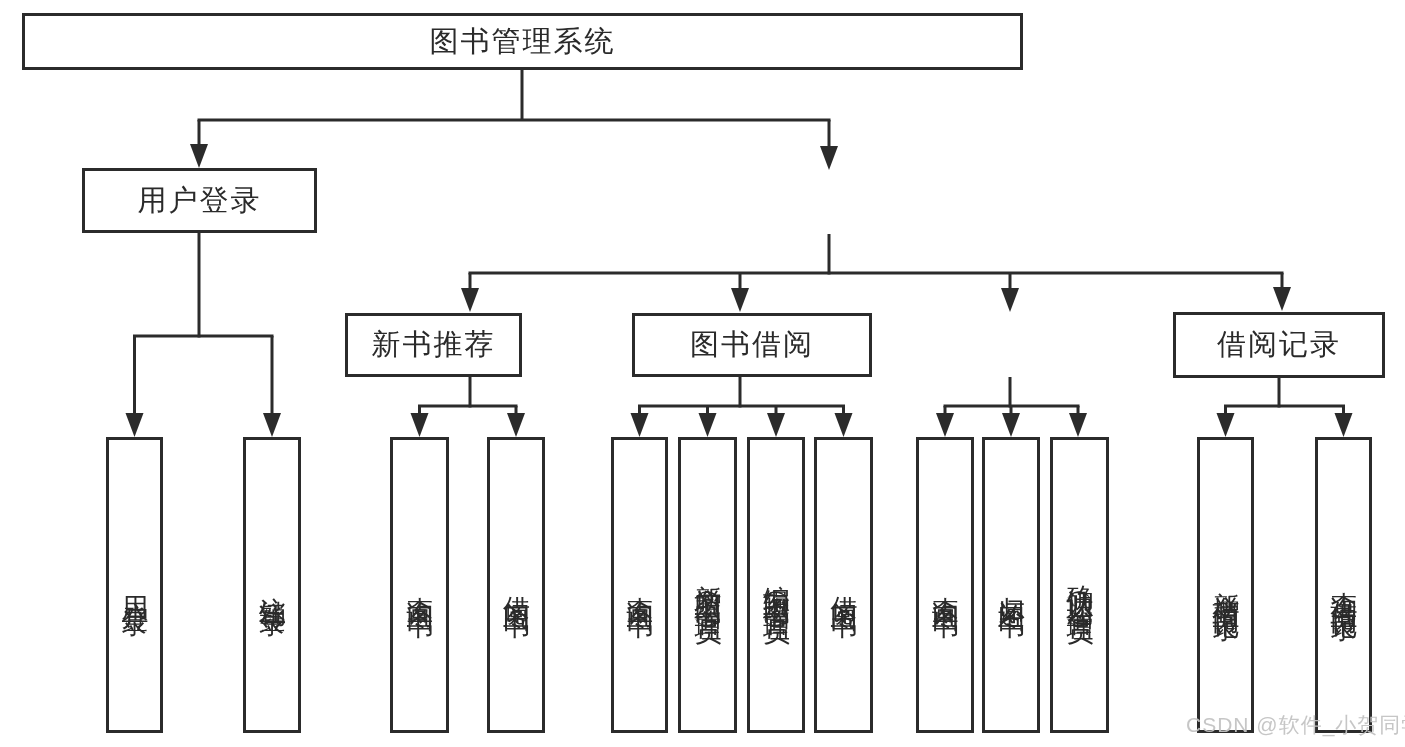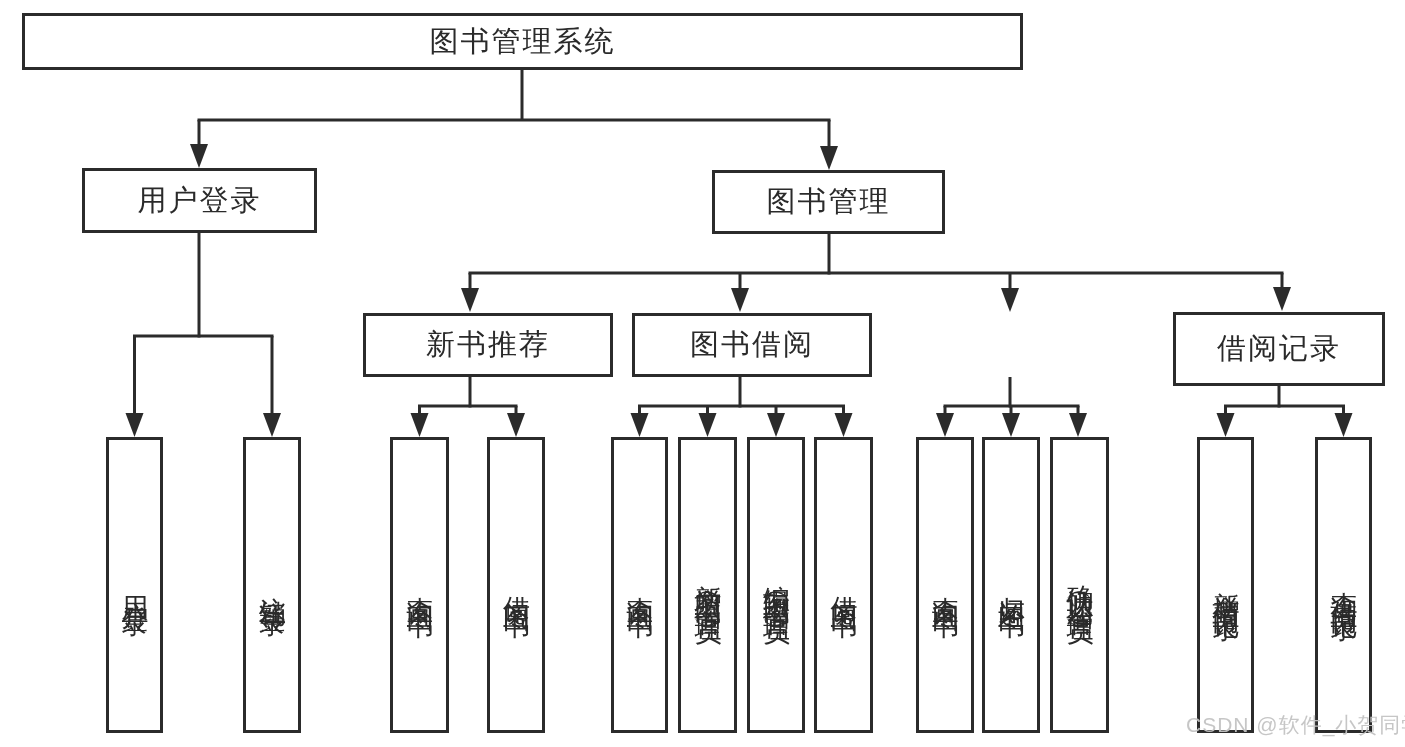--- a/index.html
+++ b/index.html
@@ -119,31 +119,28 @@
     </g>
   </svg>
 
   <div class="node hnode" style="left:22px; top:13px; width:1001px; height:57px;">
     <span>图书管理系统</span>
   </div>
 
   <div class="node hnode" style="left:82px; top:168px; width:235px; height:65px;">
     <span>用户登录</span>
   </div>
-  <div class="node hnode" style="left:712px; top:170px; width:233px; height:64px;">
-    <span>图书管理</span>
-  </div>
 
-  <div class="node hnode" style="left:363px; top:313px; width:250px; height:64px;">
+  <div class="node hnode" style="left:345px; top:313px; width:177px; height:64px;">
     <span>新书推荐</span>
   </div>
   <div class="node hnode" style="left:632px; top:313px; width:240px; height:64px;">
     <span>图书借阅</span>
   </div>
-  <div class="node hnode" style="left:1173px; top:312px; width:212px; height:74px;">
+  <div class="node hnode" style="left:1173px; top:312px; width:212px; height:66px;">
     <span>借阅记录</span>
   </div>
 
   <div class="node leaf" style="left:106px; top:437px; width:57px; height:296px;">
     <span class="vtext">用户登录</span>
   </div>
   <div class="node leaf" style="left:243px; top:437px; width:58px; height:296px;">
     <span class="vtext">注销登录</span>
   </div>
 

